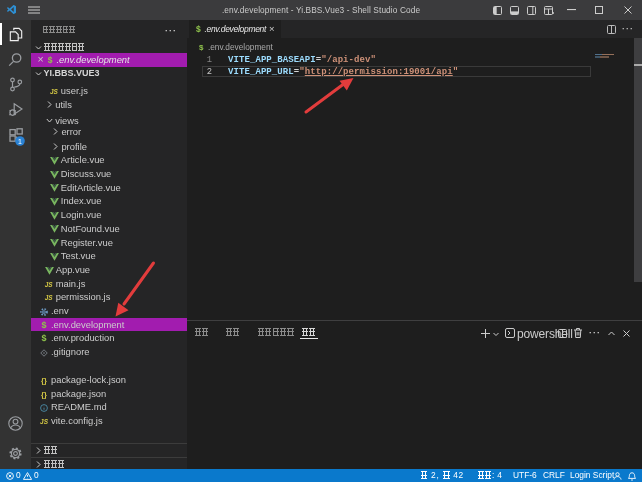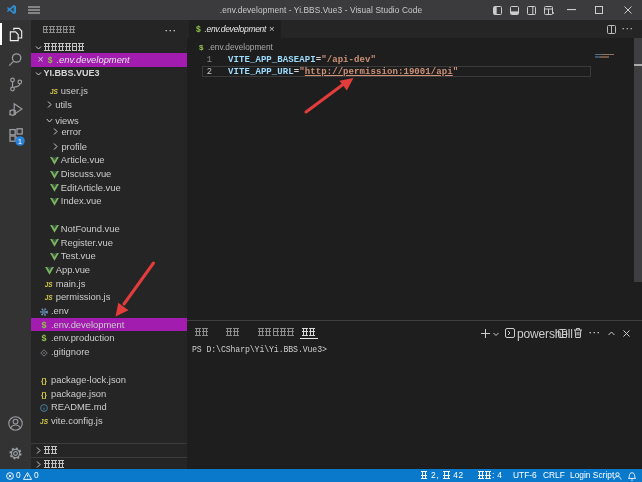--- a/index.html
+++ b/index.html
@@ -49,21 +49,21 @@
 
 <div id="titlebar">
  <svg class="abs" style="left:7px;top:5px" width="9" height="9" viewBox="0 0 24 24">
         <path fill="#2e8fd3" d="M23.15 2.587 18.21.21a1.49 1.49 0 0 0-1.705.29l-9.46 8.63-4.12-3.128a.999.999 0 0 0-1.276.057L.327 7.261A1 1 0 0 0 .326 8.74L3.9 12 .326 15.26a1 1 0 0 0 .001 1.479L1.65 17.94a.999.999 0 0 0 1.276.057l4.12-3.128 9.46 8.63a1.492 1.492 0 0 0 1.704.29l4.942-2.377A1.5 1.5 0 0 0 24 20.06V3.939a1.5 1.5 0 0 0-.85-1.352zm-5.146 15.861L10.826 12l7.178-6.448v12.896z"></path>
       </svg>
  <svg class="abs" style="left:28px;top:6px" width="12" height="8" viewBox="0 0 12 8">
         <g stroke="#cdcdcd" stroke-width="1">
           <path d="M0 1h12M0 4h12M0 7h12"></path>
         </g>
       </svg>
- <div class="abs" style="left:0;width:642px;top:0;height:20px;text-align:center;font-size:8.3px;letter-spacing:0.1px;color:#cbcbcb;line-height:20px">.env.development - Yi.BBS.Vue3 - Visual Studio Code</div>
+ <div class="abs" style="left:0;width:642px;top:0;height:20px;text-align:center;font-size:8.3px;letter-spacing:0.1px;color:#cbcbcb;line-height:20px">.env.development - Yi.BBS.Vue3 - Shell Studio Code</div>
  <svg class="abs" style="left:493px;top:6px" width="9" height="9" viewBox="0 0 9 9">
         <rect x="0.5" y="0.5" width="8" height="8" rx="1" fill="none" stroke="#ccc"></rect>
         <path d="M3.2 0.5v8" stroke="#ccc"></path>
         <rect x="1" y="1" width="2" height="7" fill="#ccc"></rect>
       </svg>
  <svg class="abs" style="left:510px;top:6px" width="9" height="9" viewBox="0 0 9 9">
         <rect x="0.5" y="0.5" width="8" height="8" rx="1" fill="none" stroke="#ccc"></rect>
         <rect x="1" y="5.4" width="7" height="2.6" fill="#ccc"></rect>
       </svg>
  <svg class="abs" style="left:527px;top:6px" width="9" height="9" viewBox="0 0 9 9">
@@ -183,20 +183,24 @@
             <path d="M2.5 0h1.6L5 1.5 5.9 0h1.6L5 4.3z" fill="#3d5a46"></path>
           </svg></span>EditArticle.vue</div>
  <div class="r" style="top:147px"><span class="ic" style="margin-left:18.8px"><svg class="svgi" width="9" height="8" viewBox="0 0 10 9">
             <path d="M0 0h2.5L5 4.3 7.5 0H10L5 8.8z" fill="#79b65f"></path>
             <path d="M2.5 0h1.6L5 1.5 5.9 0h1.6L5 4.3z" fill="#3d5a46"></path>
           </svg></span>Discuss.vue</div>
  <div class="r" style="top:174.2px"><span class="ic" style="margin-left:18.8px"><svg class="svgi" width="9" height="8" viewBox="0 0 10 9">
             <path d="M0 0h2.5L5 4.3 7.5 0H10L5 8.8z" fill="#79b65f"></path>
             <path d="M2.5 0h1.6L5 1.5 5.9 0h1.6L5 4.3z" fill="#3d5a46"></path>
           </svg></span>Index.vue</div>
+ <div class="r" style="top:188px"><span class="ic" style="margin-left:18.8px"><svg class="svgi" width="9" height="8" viewBox="0 0 10 9">
+            <path d="M0 0h2.5L5 4.3 7.5 0H10L5 8.8z" fill="#79b65f"></path>
+            <path d="M2.5 0h1.6L5 1.5 5.9 0h1.6L5 4.3z" fill="#3d5a46"></path>
+          </svg></span>Login.vue</div>
  <div class="r" style="top:201.8px"><span class="ic" style="margin-left:18.8px"><svg class="svgi" width="9" height="8" viewBox="0 0 10 9">
             <path d="M0 0h2.5L5 4.3 7.5 0H10L5 8.8z" fill="#79b65f"></path>
             <path d="M2.5 0h1.6L5 1.5 5.9 0h1.6L5 4.3z" fill="#3d5a46"></path>
           </svg></span>NotFound.vue</div>
  <div class="r" style="top:215.5px"><span class="ic" style="margin-left:18.8px"><svg class="svgi" width="9" height="8" viewBox="0 0 10 9">
             <path d="M0 0h2.5L5 4.3 7.5 0H10L5 8.8z" fill="#79b65f"></path>
             <path d="M2.5 0h1.6L5 1.5 5.9 0h1.6L5 4.3z" fill="#3d5a46"></path>
           </svg></span>Register.vue</div>
  <div class="r" style="top:229px"><span class="ic" style="margin-left:18.8px"><svg class="svgi" width="9" height="8" viewBox="0 0 10 9">
             <path d="M0 0h2.5L5 4.3 7.5 0H10L5 8.8z" fill="#79b65f"></path>
@@ -264,21 +268,20 @@
 
 <div class="abs" style="left:634px;top:38px;width:8px;height:244px;background:#3e3e40"></div>
 <div class="abs" style="left:634px;top:64.3px;width:8px;height:1.6px;background:#aaaaaa"></div>
 
 <div id="panel"></div>
 <div class="abs" style="left:194px;top:325.5px;font-size:9px;line-height:13px;color:#969696"><span class="cjk lg"></span><span class="cjk lg"></span></div>
 <div class="abs" style="left:225px;top:325.5px;font-size:9px;line-height:13px;color:#969696"><span class="cjk lg"></span><span class="cjk lg"></span></div>
 <div class="abs" style="left:257px;top:325.5px;font-size:9px;line-height:13px;color:#969696"><span class="cjk lg"></span><span class="cjk lg"></span><span class="cjk lg"></span><span class="cjk lg"></span><span class="cjk lg"></span></div>
 <div class="abs" style="left:301px;top:325.5px;font-size:9px;line-height:13px;color:#e7e7e7"><span class="cjk lg"></span><span class="cjk lg"></span></div>
 <div class="abs" style="left:300px;top:338px;width:18px;height:1px;background:#e7e7e7"></div>
-<div class="abs mono" style="left:192px;top:343.5px;font-size:8.2px;letter-spacing:-0.1px;color:#cccccc;height:11px;line-height:11px">PS D:\CSharp\Yi\Yi.BBS.Vue3&gt;</div>
 
 <svg class="abs" style="left:481px;top:329px" width="9" height="9" viewBox="0 0 9 9">
       <path d="M4.5 0v9M0 4.5h9" stroke="#ccc"></path>
     </svg>
 <svg class="abs" style="left:493px;top:332px" width="6" height="5" viewBox="0 0 6 5">
       <path d="M0.5 1 3 3.5 5.5 1" fill="none" stroke="#ccc"></path>
     </svg>
 <svg class="abs" style="left:505px;top:328px" width="10" height="10" viewBox="0 0 10 10">
       <rect x="0.5" y="0.5" width="9" height="9" rx="1.5" fill="none" stroke="#ccc"></rect>
       <path d="M3 3l2 2-2 2" fill="none" stroke="#ccc"></path>

